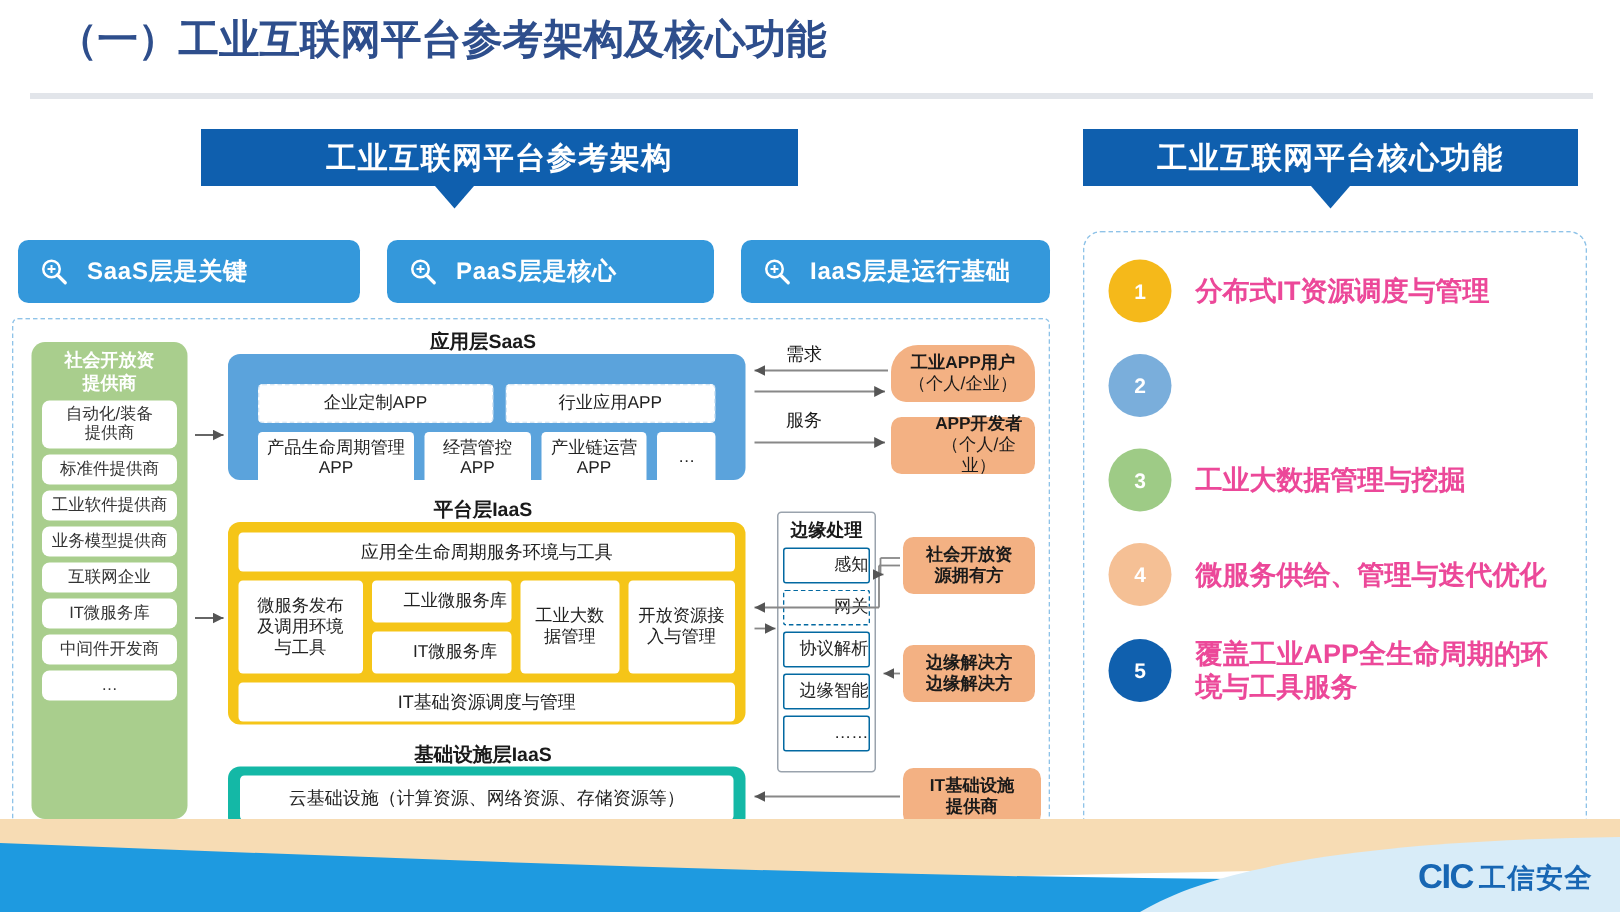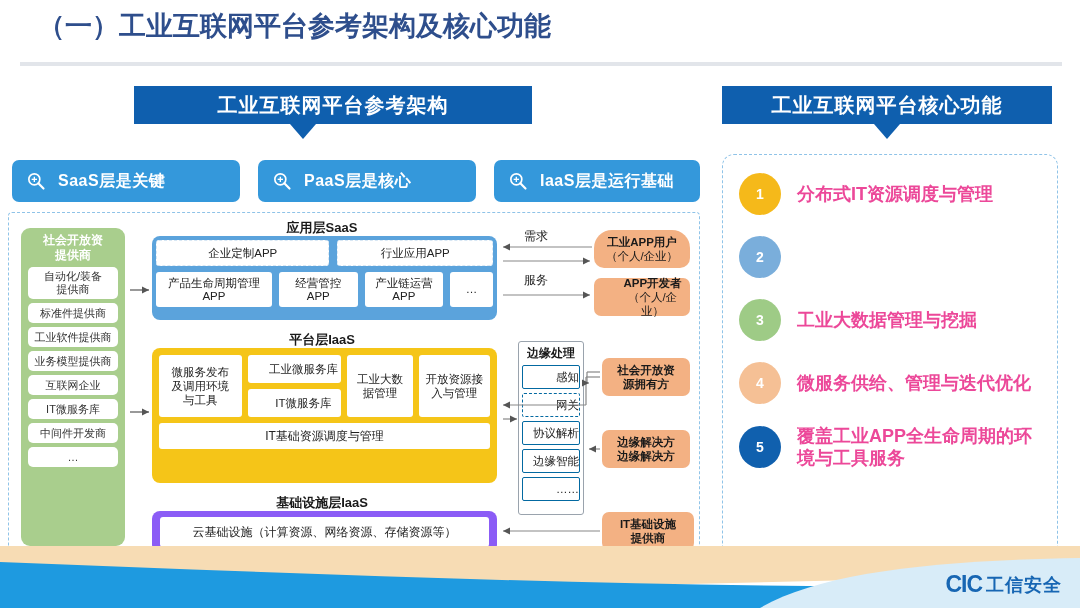--- a/index.html
+++ b/index.html
@@ -134,21 +134,21 @@
   }
 
   
   #saas-caption { left: 148px; top: 219px; width: 348px; }
   #saas-box {
     position: absolute;
     left: 152px; top: 236px;
     width: 345px; height: 84px;
     background: #5ba3dc;
     border-radius: 8px;
-    padding: 4px;
+    padding: 20px;
   }
   .saas-row1 { display: flex; gap: 8px; margin-bottom: 6px; }
   .saas-row2 { display: flex; gap: 7px; }
   .app-box {
     background: #ffffff;
     border-radius: 3px;
     font-size: 11.5px;
     color: #222222;
     text-align: center;
     line-height: 13px;
@@ -196,21 +196,21 @@
   }
   .paas-stack { display: flex; flex-direction: column; gap: 6px; }
   .paas-stack .paas-cell { height: 28px; padding-left: 20px; }
 
   
   #iaas-caption { left: 148px; top: 494px; width: 348px; }
   #iaas-box {
     position: absolute;
     left: 152px; top: 511px;
     width: 345px; height: 42px;
-    background: #8b5cf6;
+    background: #14b8a6;
     border-radius: 8px;
     padding: 6px 8px;
   }
   #iaas-inner {
     background: #ffffff;
     border-radius: 3px;
     height: 100%;
     font-size: 12px;
     color: #222222;
     display: flex;
@@ -417,20 +417,21 @@
   <div class="saas-row2">
     <div class="app-box" style="flex:1.5">产品生命周期管理<br>APP</div>
     <div class="app-box" style="flex:1">经营管控<br>APP</div>
     <div class="app-box" style="flex:1">产业链运营<br>APP</div>
     <div class="app-box" style="flex:0.52">…</div>
   </div>
 </div>
 
 <div class="layer-caption" id="paas-caption">平台层IaaS</div>
 <div id="paas-box">
+  <div class="paas-full">应用全生命周期服务环境与工具</div>
   <div class="paas-mid">
     <div class="paas-cell" style="flex:1.05">微服务发布<br>及调用环境<br>与工具</div>
     <div class="paas-stack" style="flex:1.25">
       <div class="paas-cell">工业微服务库</div>
       <div class="paas-cell">IT微服务库</div>
     </div>
     <div class="paas-cell" style="flex:0.82">工业大数<br>据管理</div>
     <div class="paas-cell" style="flex:0.9">开放资源接<br>入与管理</div>
   </div>
   <div class="paas-full" style="margin-bottom:0">IT基础资源调度与管理</div>

